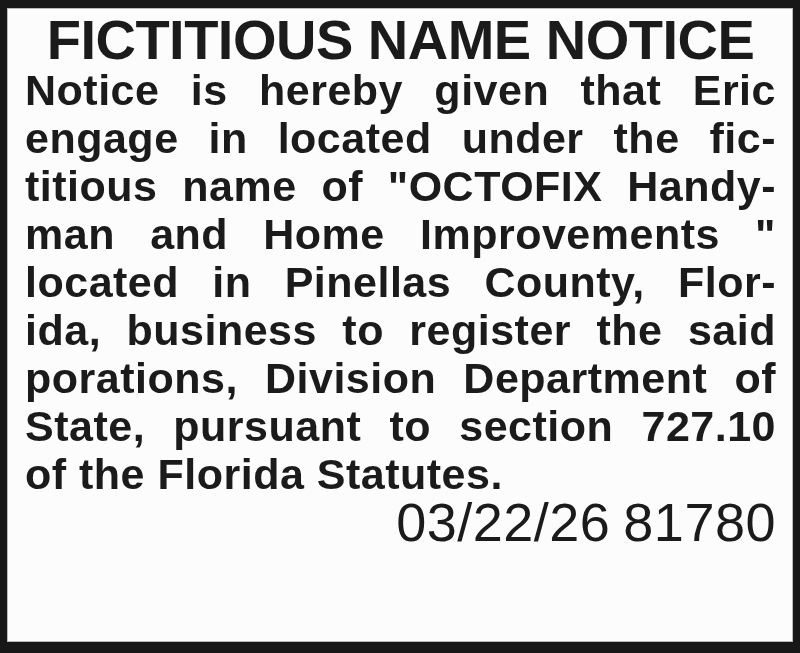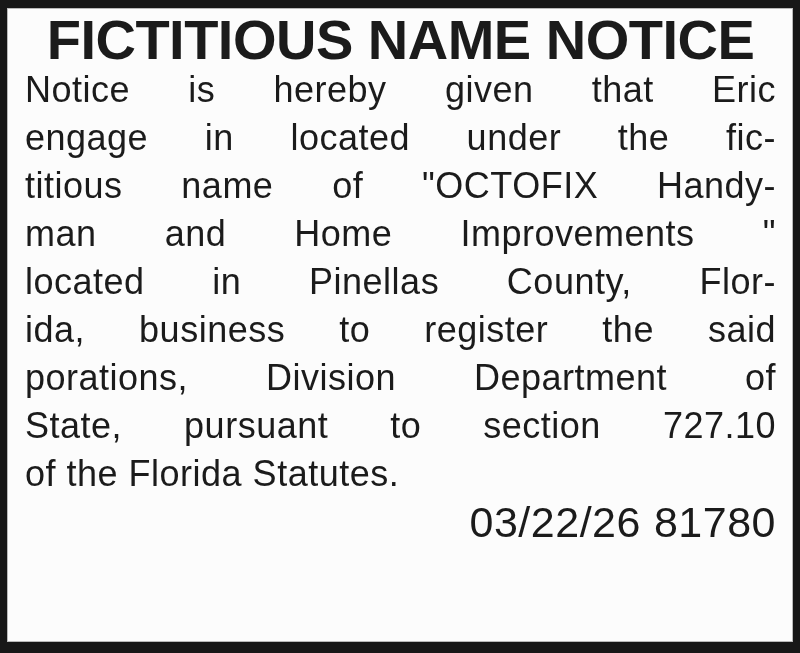--- a/index.html
+++ b/index.html
@@ -31,35 +31,36 @@
     font-weight: bold;
     letter-spacing: -0.5px;
     text-align: center;
     color: #1b1b1b;
     white-space: nowrap;
   }
   .notice-body {
     margin-top: 1px;
   }
   .body-line {
-    font-size: 36px;
+    font-size: 43px;
     line-height: 48px;
     letter-spacing: 0.5px;
     color: #1b1b1b;
     text-align: justify;
     text-align-last: justify;
     height: 48px;
     overflow: hidden;
+    font-weight: bold;
   }
   .body-line.last-line {
     text-align: center;
     text-align-last: left;
   }
   .notice-footer {
-    font-size: 43px;
+    font-size: 54px;
     line-height: 48px;
     letter-spacing: 0.5px;
     color: #1b1b1b;
     display: flex;
     justify-content: flex-end;
     gap: 13px;
   }
 </style>
 </head>
 <body>

